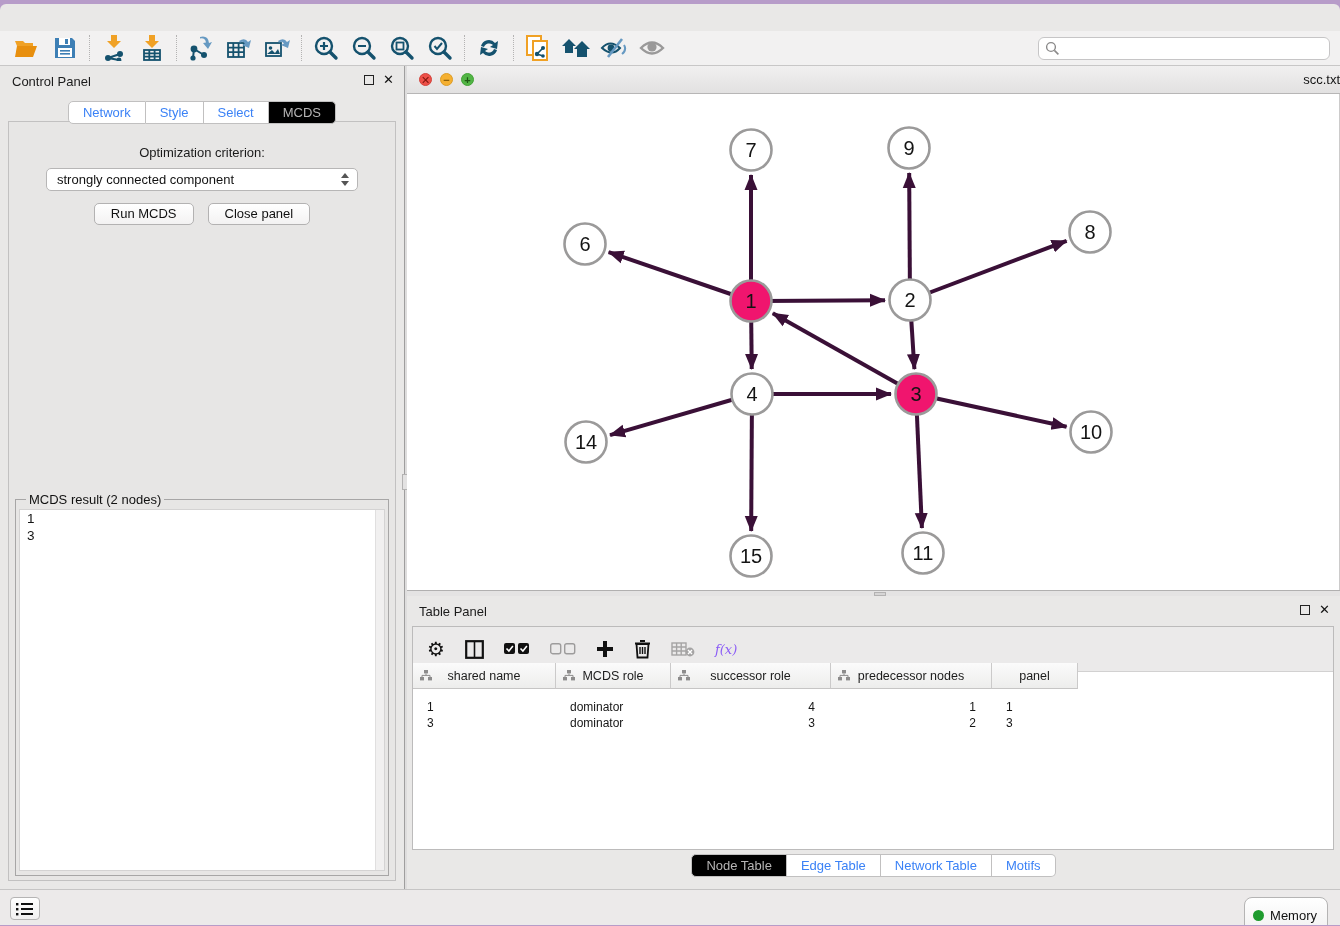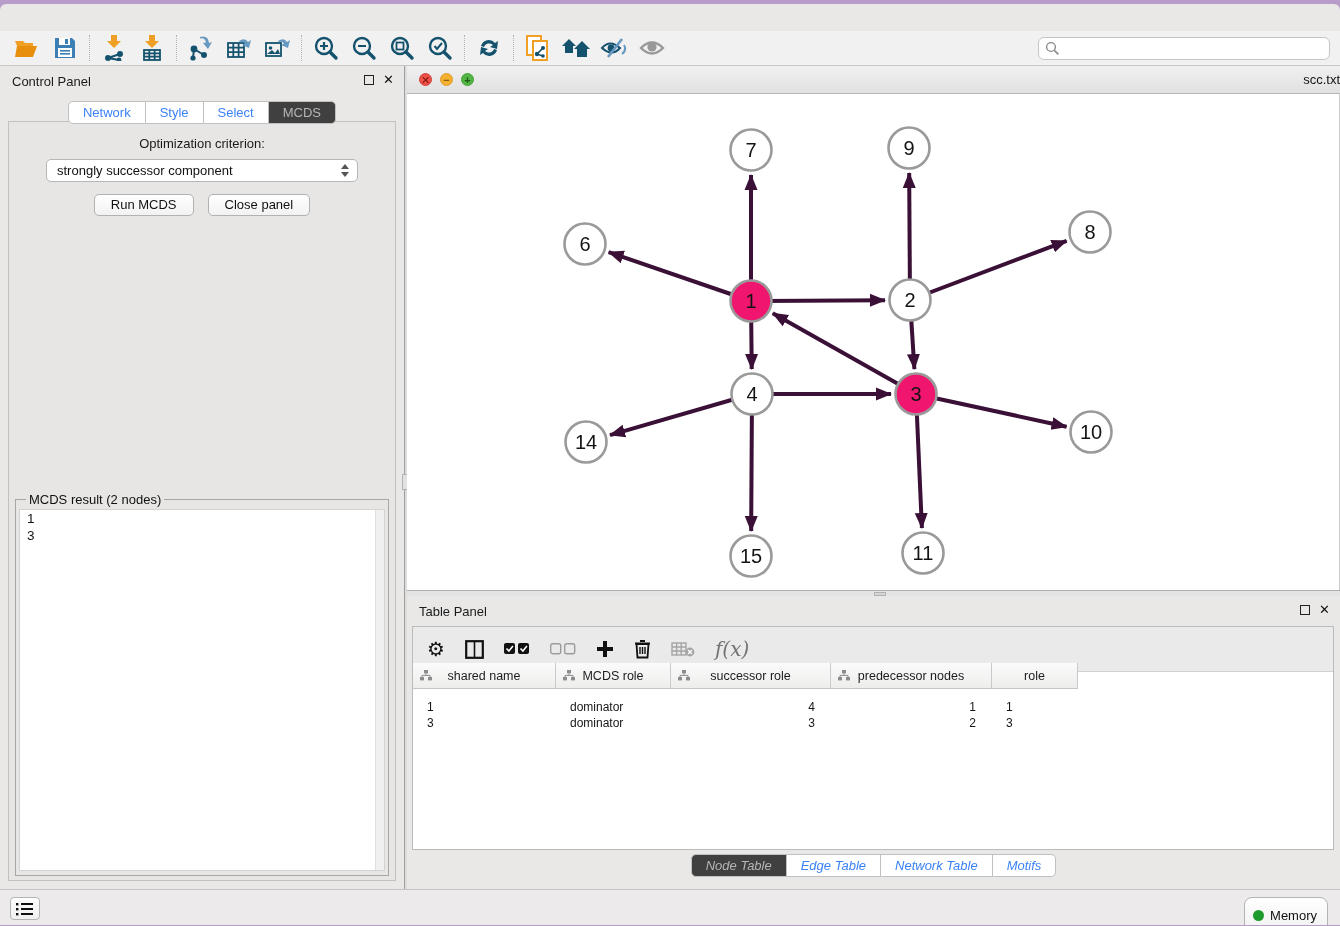--- a/index.html
+++ b/index.html
@@ -29,24 +29,24 @@
   #control-panel { position:absolute; left:0; top:0; width:404px; bottom:0; }
   .panel-title { position:absolute; left:12px; top:8px; font-size:13px; color:#1b1b1b; }
   .panel-icons { position:absolute; right:10px; top:9px; display:flex; gap:9px; align-items:center; }
   .float-icon { width:10px; height:10px; border:1.5px solid #222; }
   .close-icon { font-size:13px; font-weight:bold; color:#111; line-height:10px; }
 
   .seg-tabs { position:absolute; top:35px; left:0; right:0; display:flex; justify-content:center; z-index:3; }
   .seg { font-size:13px; padding:3px 14px; background:#fff; border:1px solid #c1c0c0; border-left:none; color:#3b82f6; }
   .seg:first-child { border-left:1px solid #c1c0c0; border-radius:5px 0 0 5px; }
   .seg:last-child { border-radius:0 5px 5px 0; }
-  .seg.active { background:#404040; color:#b6b5b5; }
+  .seg.active { background:#000000; color:#b6b5b5; }
 
   #cp-body { position:absolute; left:8px; right:8px; top:55px; bottom:8px; border:1px solid #c2c1c1; background:#e7e6e5; }
-  #opt-label { text-align:center; margin-top:14px; font-size:13px; color:#1a1a1a; }
+  #opt-label { text-align:center; margin-top:23px; font-size:13px; color:#1a1a1a; }
   #criterion-select { position:relative; margin:8px auto 0; width:312px; height:23px; background:#fff; border:1px solid #b7b6b6; border-radius:5px; font-size:13px; line-height:21px; padding-left:10px; color:#111; }
   .stepper { position:absolute; right:8px; top:4px; }
   .stepper div { width:0; height:0; border-left:4px solid transparent; border-right:4px solid transparent; }
   .step-up { border-bottom:5px solid #555; margin-bottom:3px; }
   .step-down { border-top:5px solid #555; }
   #cp-buttons { display:flex; justify-content:center; gap:14px; margin-top:12px; }
   .btn { height:22px; padding:0 16px; background:linear-gradient(#ffffff,#f3f2f2); border:1px solid #b3b2b2; border-radius:5px; font-size:13px; line-height:20px; color:#111; }
 
   #result-box { position:absolute; left:6px; right:6px; top:370px; bottom:4px; border:1px solid #a7a6a6; background:#e7e6e5; }
   #result-box legend { font-size:13px; color:#111; padding:0 3px; margin-left:10px; }
@@ -73,21 +73,21 @@
   .tpi { display:flex; align-items:center; justify-content:center; height:30px; }
   #tp-header { position:absolute; top:36px; left:0; height:26px; display:flex; }
   .th-cell { position:relative; height:26px; background:linear-gradient(#fbfbfb,#ededec); border-right:1px solid #cbcaca; border-bottom:1px solid #c6c5c5; font-size:12.5px; color:#1c1c1c; display:flex; align-items:center; justify-content:center; }
   .th-tree { position:absolute; left:7px; top:7px; }
   #tp-rows { position:absolute; top:72px; left:0; right:0; }
   .t-row { display:flex; height:16px; }
   .t-cell { font-size:12px; color:#161616; line-height:16px; overflow:hidden; white-space:nowrap; }
   .t-cell.left { padding-left:14px; text-align:left; }
   .t-cell.right { padding-right:16px; text-align:right; }
 
-  #tp-tabs { position:absolute; left:0; right:0; bottom:12px; display:flex; justify-content:center;font-style:italic; }
+  #tp-tabs { position:absolute; left:0; right:0; bottom:12px; display:flex; justify-content:center; }
 
   
   #statusbar { position:absolute; left:0; right:0; bottom:0; height:36px; background:#eceaea; border-top:1px solid #c6c5c5; }
   #task-btn { position:absolute; left:10px; top:7px; width:30px; height:23px; background:linear-gradient(#fff,#f1f0f0); border:1px solid #b5b4b4; border-radius:4px; display:flex; align-items:center; justify-content:center; }
   #memory-btn { position:absolute; right:12px; top:7px; height:37px; padding:0 10px 0 8px; background:linear-gradient(#fff,#f1f0f0); border:1px solid #b5b4b4; border-radius:8px; display:flex; align-items:center; gap:6px; font-size:13px; color:#111; }
   #memory-dot { width:11px; height:11px; border-radius:50%; background:#1f9b2e; }
 
   svg { display:block; }
 </style>
 </head>
@@ -247,21 +247,21 @@
       </div>
       <div class="seg-tabs" id="cp-tabs">
           <div class="seg">Network</div>
           <div class="seg">Style</div>
           <div class="seg">Select</div>
           <div class="seg active">MCDS</div>
         </div>
       <div id="cp-body">
         <div id="opt-label">Optimization criterion:</div>
         <div id="criterion-select">
-          <span>strongly successor component</span>
+          <span>strongly connected component</span>
           <div class="stepper">
               <div class="step-up"></div>
               <div class="step-down"></div>
             </div>
         </div>
         <div id="cp-buttons">
           <button class="btn">Run MCDS</button>
           <button class="btn">Close panel</button>
         </div>
         <fieldset id="result-box">
@@ -390,21 +390,21 @@
             <svg width="24" height="16" viewBox="0 0 24 16">
                 <g stroke="#a5a4a4" fill="none" stroke-width="1.4">
                   <rect x="1" y="2" width="14" height="12"></rect>
                   <path d="M1 6 h14 M1 10 h14 M5.6 2 v12 M10.2 2 v12"></path>
                 </g>
                 <circle cx="19" cy="11" r="4.4" fill="#a5a4a4"></circle>
                 <path d="M17 9 l4 4 M21 9 l-4 4" stroke="#fff" stroke-width="1.4"></path>
               </svg>
           </div>
           <div class="tpi">
-              <span style="font-family:'DejaVu Serif',serif;font-style:italic;font-size:20px;color:#737373">f(x)</span>
+              <span style="font-family:'DejaVu Serif',serif;font-style:italic;font-size:13px;color:#8b5cf6">f(x)</span>
             </div>
         </div>
         <div id="tp-header">
             <div class="th-cell" style="width: 143px;">
               <svg class="th-tree" width="12" height="11" viewBox="0 0 12 11">
                 <g fill="#8d8c8c">
                   <rect x="4" y="0" width="4" height="3.4"></rect>
                   <rect x="0" y="7" width="4" height="3.4"></rect>
                   <rect x="8" y="7" width="4" height="3.4"></rect>
                 </g>
@@ -439,21 +439,21 @@
                 <g fill="#8d8c8c">
                   <rect x="4" y="0" width="4" height="3.4"></rect>
                   <rect x="0" y="7" width="4" height="3.4"></rect>
                   <rect x="8" y="7" width="4" height="3.4"></rect>
                 </g>
                 <path d="M6 3.4 v2 M2 7 v-1.6 h8 V7" stroke="#8d8c8c" fill="none" stroke-width="1"></path>
               </svg>
               <span>predecessor nodes</span>
             </div>
             <div class="th-cell" style="width: 86px;">
-              <span>role</span>
+              <span>panel</span>
             </div>
           </div>
         <div id="tp-rows">
             <div class="t-row">
               <div class="t-cell left" style="width: 143px;">1</div>
               <div class="t-cell left" style="width: 115px;">dominator</div>
               <div class="t-cell right" style="width: 160px;">4</div>
               <div class="t-cell right" style="width: 161px;">1</div>
               <div class="t-cell left" style="width: 86px;">1</div>
             </div>

